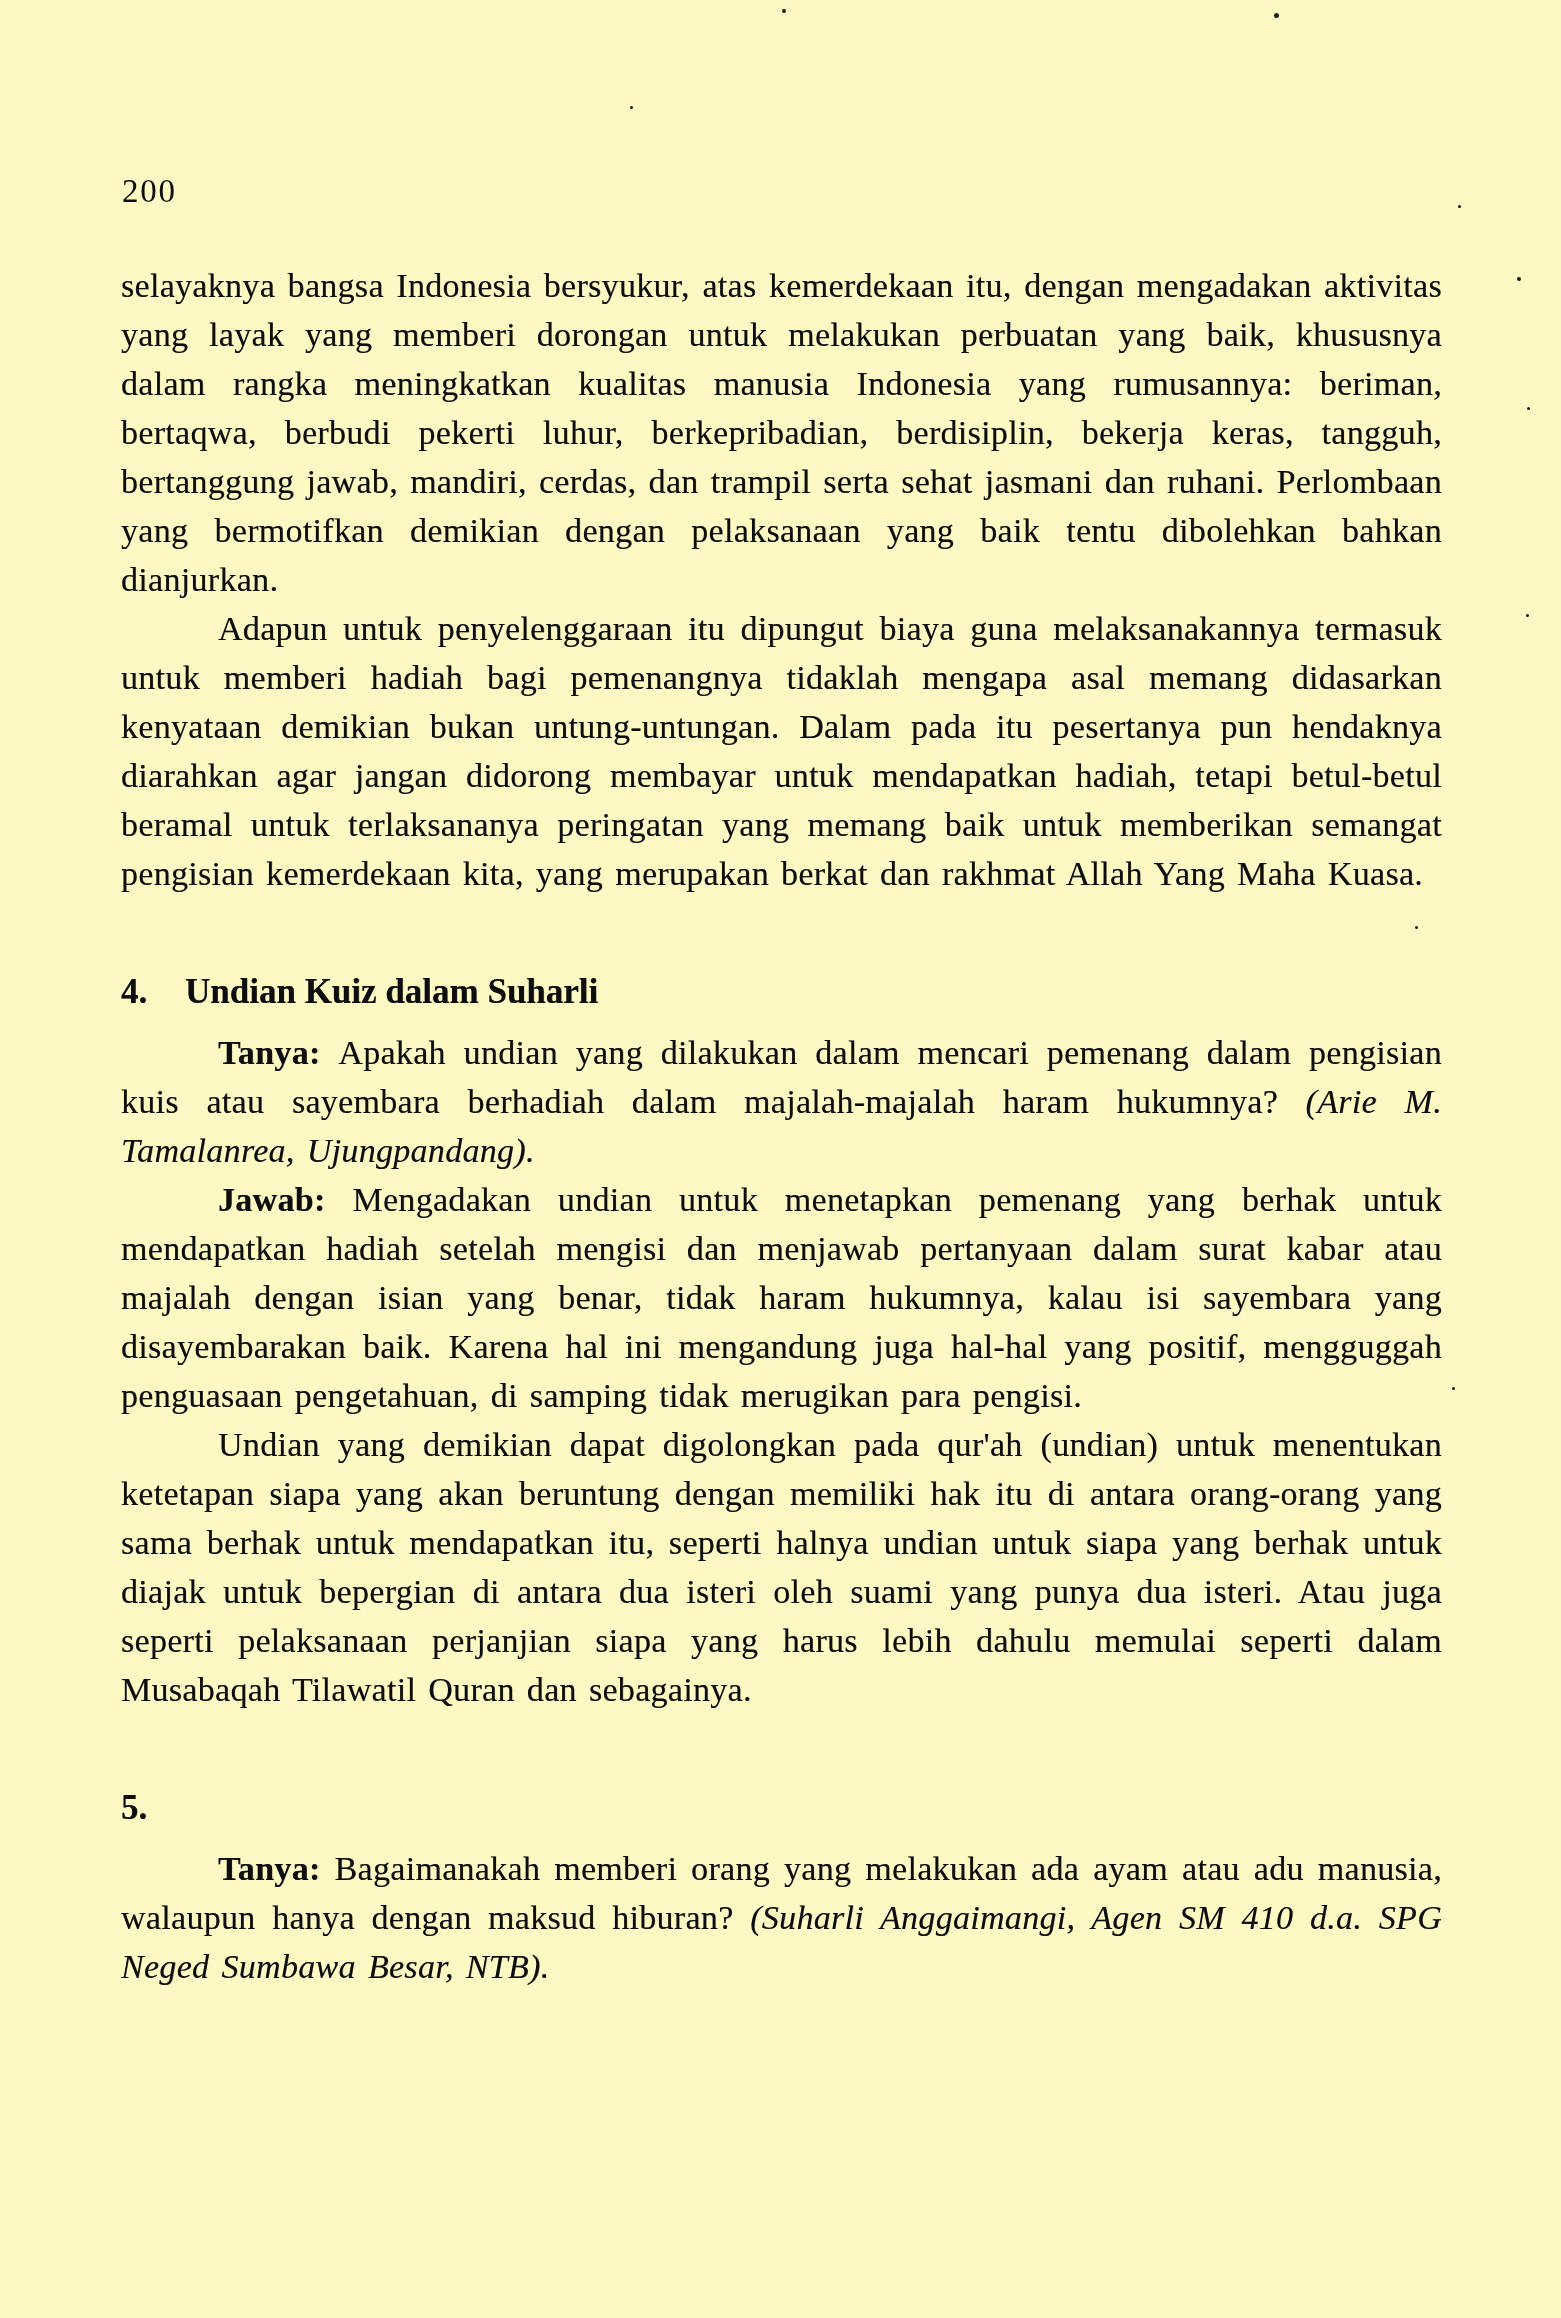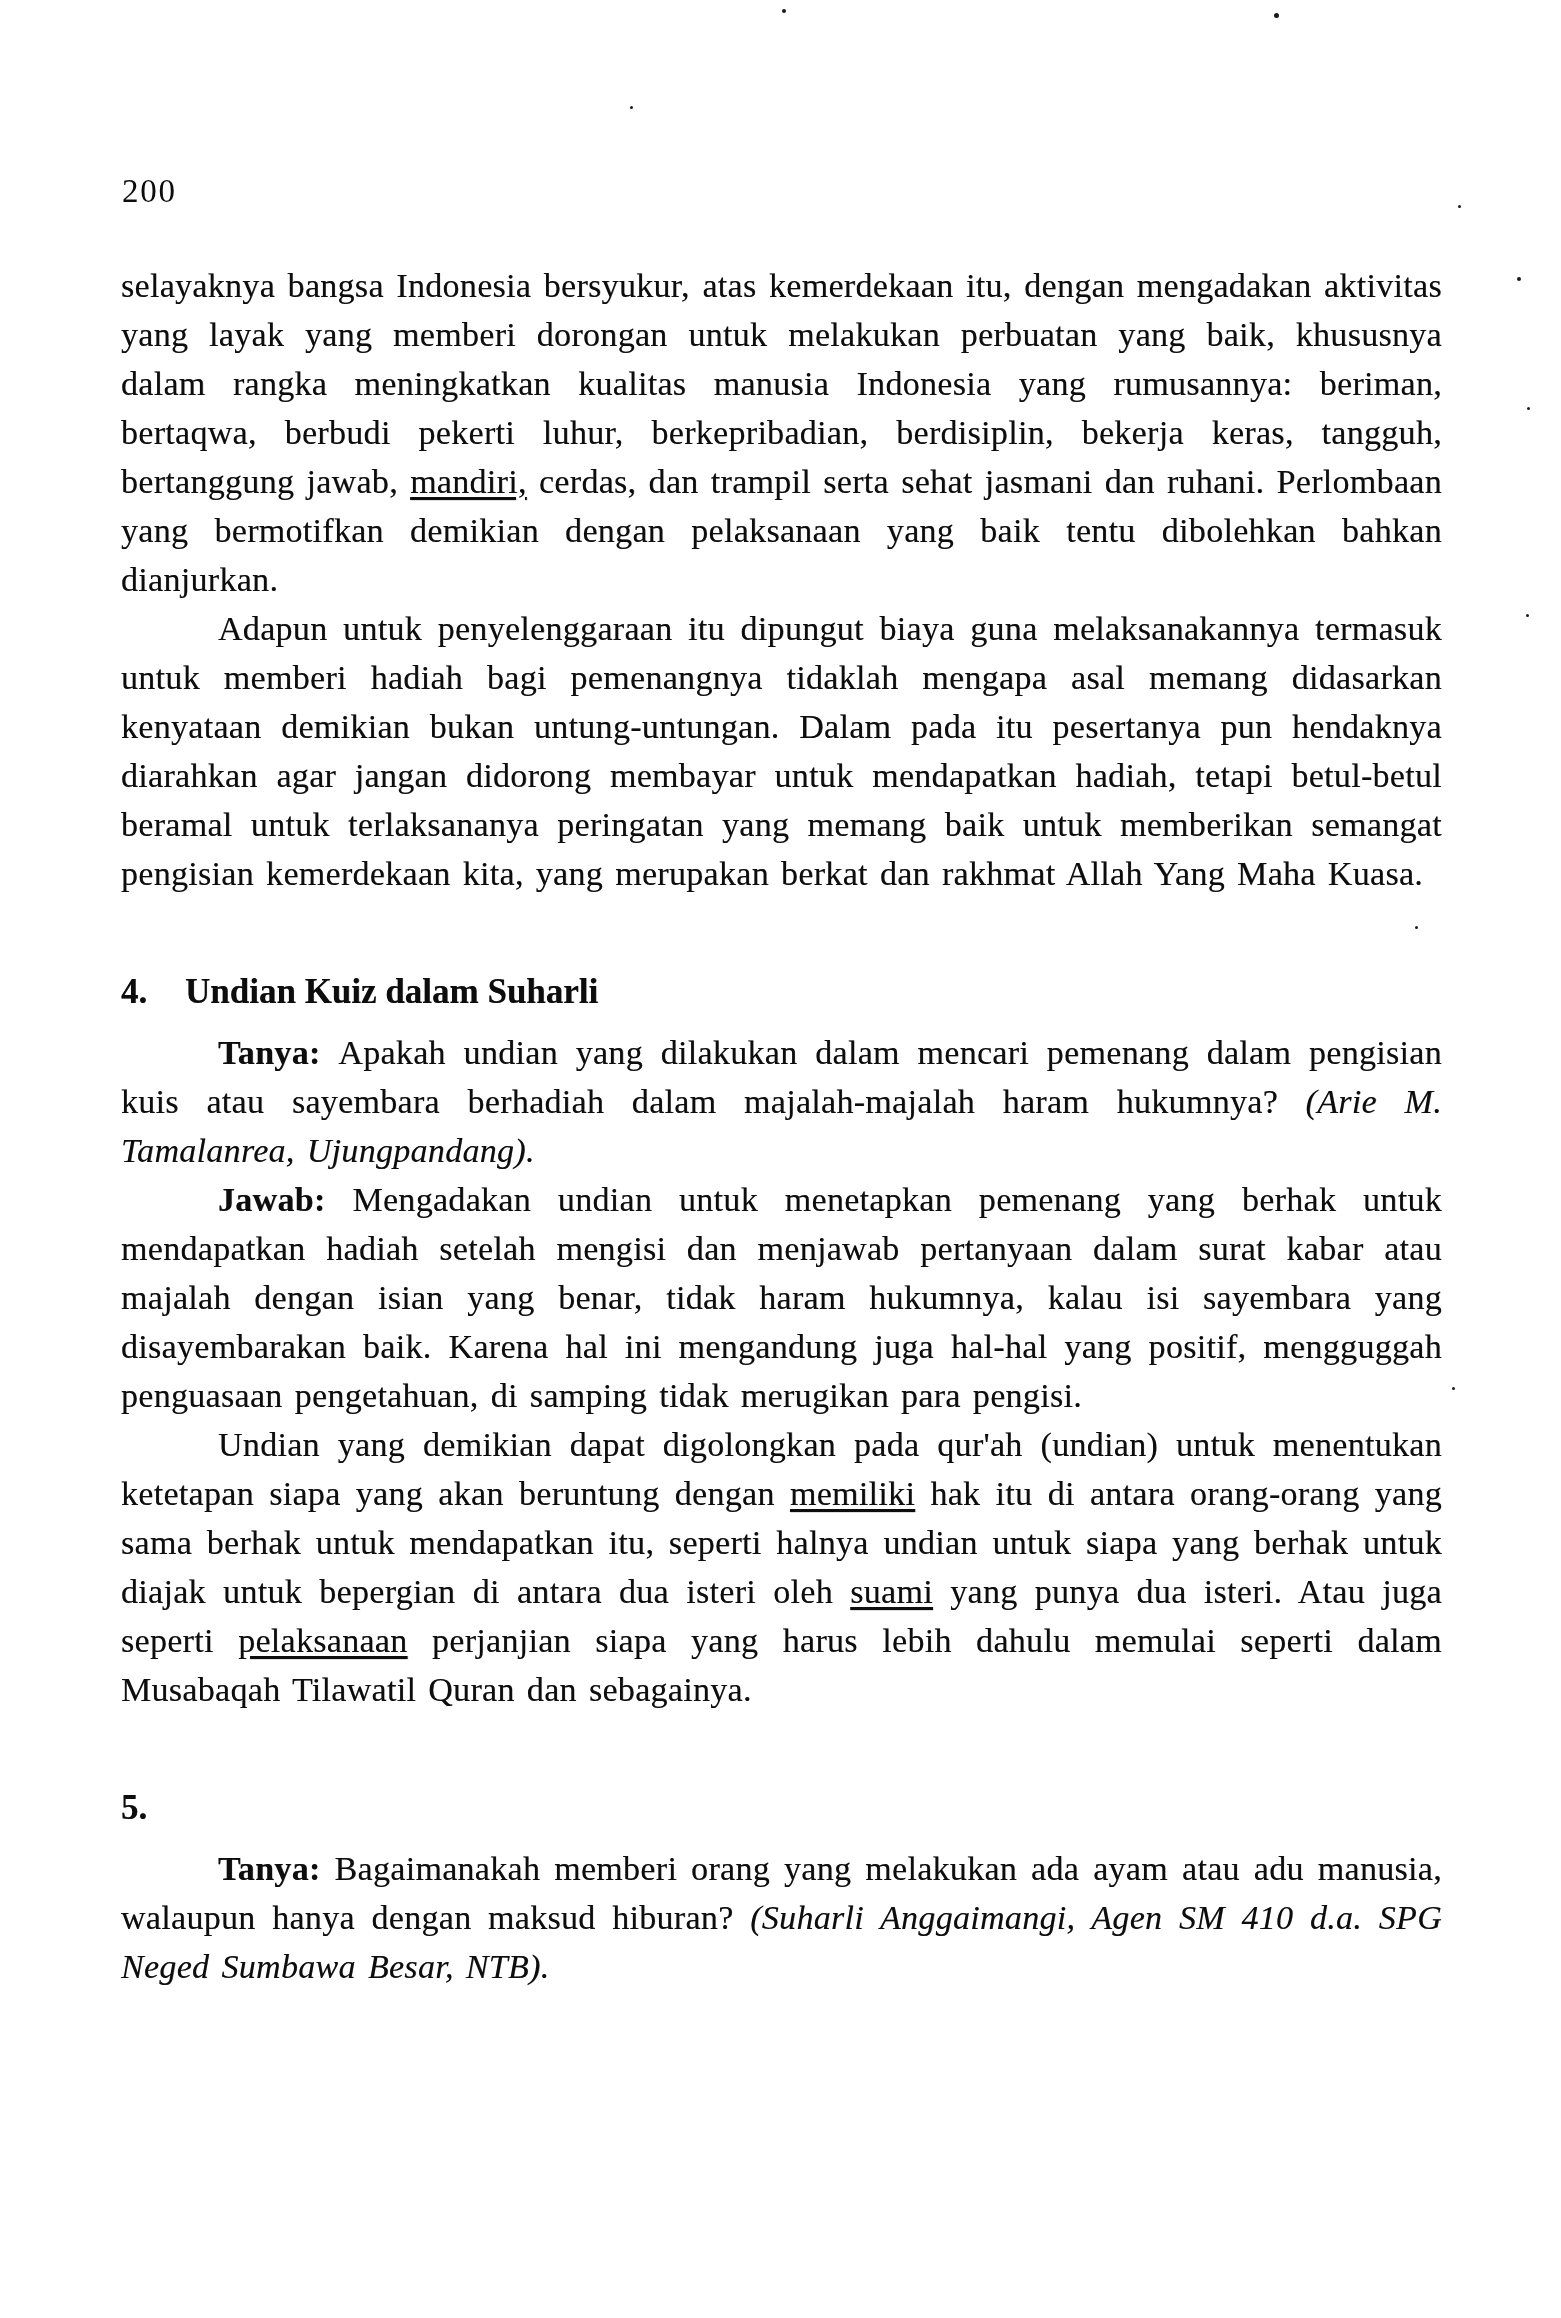--- a/index.html
+++ b/index.html
@@ -1,21 +1,21 @@
 <!DOCTYPE html>
 <html style="font-size:13.2px"><head>
 <meta charset="utf-8">
 <style>
   html, body { margin: 0; padding: 0; background: #e8e8e8; }
   .page {
     position: relative;
     width: 1561px;
     height: 2319px;
     margin: 0 auto;
-    background: #ffffff;
+    background: #fef9c3;
     font-family: "Liberation Serif", "DejaVu Serif", serif;
     color: #0d0d0d;
     overflow: hidden;
   }
   .page-number {
     position: absolute;
     left: 122px;
     top: 173px;
     font-size: 33px;
     letter-spacing: 1.7px;
@@ -31,21 +31,21 @@
     font-size: 34px;
     line-height: 49px;
     text-align: justify;
     letter-spacing: 0.3px;
     word-spacing: 3.3px;
     text-shadow: 0.3px 0.3px 0 rgba(0,0,0,0.45);
   }
   .para.indent { text-indent: 97px; }
   .run-bold { font-weight: 700; }
   .run-italic { font-style: italic; }
-  .run-underline { text-decoration: underline; text-underline-offset: 4.1px; }
+  .run-underline { text-underline-offset: 4.1px; }
   .heading {
     display: flex;
     margin: 71px 0 13.2px 0;
     font-size: 35px;
     line-height: 46px;
     font-weight: 700;
     text-shadow: 0.3px 0.3px 0 rgba(0,0,0,0.5);
   }
   .heading .h-num { width: 64px; flex: 0 0 64px; }
   .speck {

